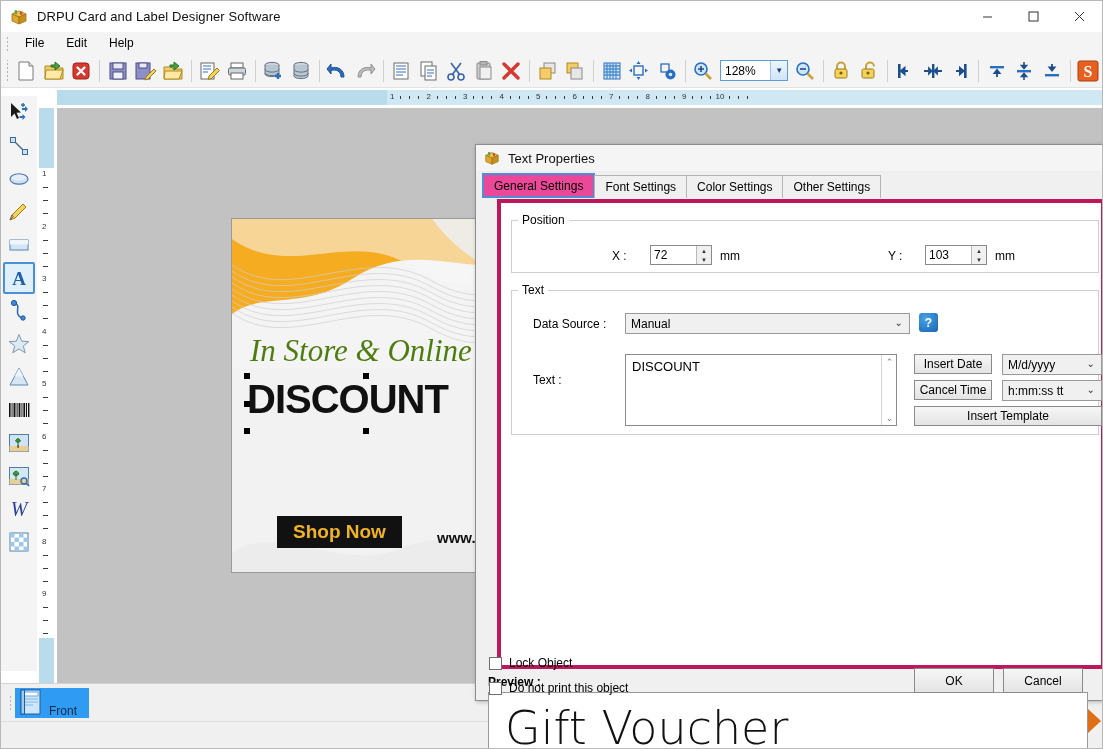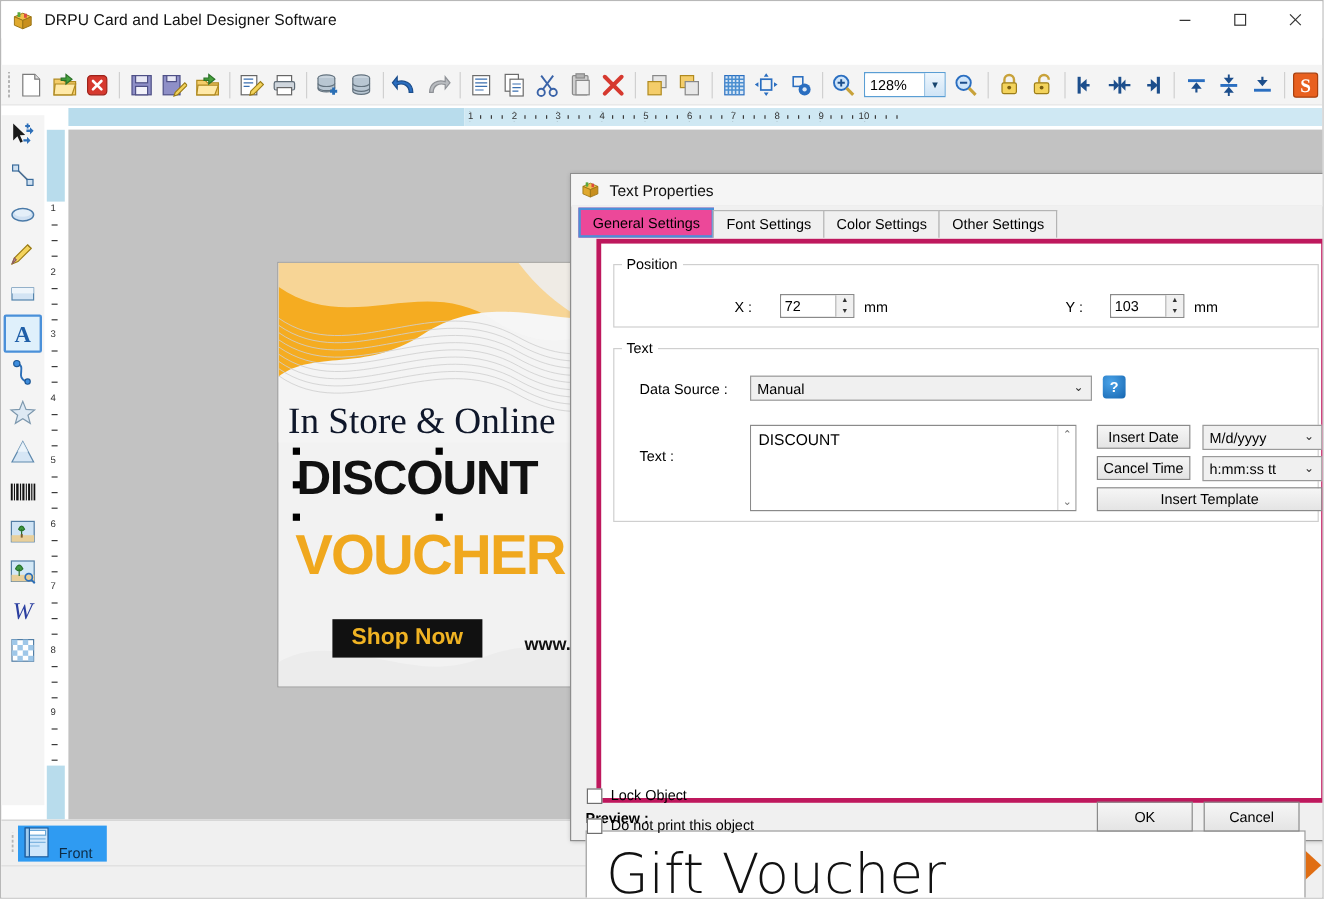--- a/index.html
+++ b/index.html
@@ -53,21 +53,21 @@
   
   .tools{ position:absolute; left:0; top:95px; width:36px; height:575px; background:#f4f4f4;}
   .tool{ width:32px; height:32px; margin:1px auto 1px 2px; display:flex; align-items:center; justify-content:center; border:1px solid transparent; position:relative;}
   .tool.sel{ border:2px solid #4a90d9; background:#dff0fb; border-radius:2px;}
 
   
   .canvas{ position:absolute; left:56px; top:107px; width:1045px; height:575px; background:#c2c2c2; overflow:hidden;}
   .card{ position:absolute; left:174px; top:110px; width:312px; height:355px; background:#f2f2f2; border:1px solid #9a9a9a; overflow:hidden;}
 
   .swoosh-wrap{ position:absolute; left:0; top:0; width:312px; height:150px; overflow:hidden;}
-  .card-txt1{ position:absolute; left:8px; top:114px; font-family:"Liberation Serif", serif; font-size:31px; color:#0f172a; white-space:nowrap;}
+  .card-txt1{ position:absolute; left:18px; top:114px; font-family:"Liberation Serif", serif; font-size:31px; color:#4d7c0f; white-space:nowrap;font-style:italic;}
   .card-txt2{ position:absolute; left:15px; top:158px; font-size:40px; font-weight:bold; color:#111; letter-spacing:-1px; white-space:nowrap;}
   .card-txt3{ position:absolute; left:14px; top:215px; font-size:47px; font-weight:bold; color:#f0a81e; letter-spacing:-1.5px; white-space:nowrap;}
   .shopnow{ position:absolute; left:45px; top:297px; background:#111; color:#f0b323; font-size:19px; font-weight:bold; padding:5px 16px;}
   .cardurl{ position:absolute; left:205px; top:310px; font-size:15px; font-weight:bold; color:#111; white-space:nowrap;}
   .handle{ position:absolute; width:6px; height:6px; background:#000;}
 
   
   .pagebar{ position:absolute; left:0; top:682px; width:1101px; height:38px; background:#f0f0f0; border-top:1px solid #d2d2d2;}
   .pagetab{ position:absolute; left:14px; top:4px; height:30px; background:#2f9bf2; display:flex; align-items:flex-end; padding:0 12px 0 4px; color:#0b2e4f;}
   .pagetab .lbl{ font-size:12px; margin-left:6px; color:#0d2b45;}
@@ -147,20 +147,26 @@
       </div>
       <div class="win-btn close">
         <svg width="11" height="11" viewBox="0 0 11 11">
             <line x1="1" y1="1" x2="10" y2="10" stroke="#333"></line>
             <line x1="10" y1="1" x2="1" y2="10" stroke="#333"></line>
           </svg>
       </div>
     </div>
   </div>
 
+  <div class="menubar">
+    <div class="grip"></div>
+    <div class="menu-item"><span>File</span></div>
+    <div class="menu-item"><span>Edit</span></div>
+    <div class="menu-item"><span>Help</span></div>
+  </div>
 
   <div class="toolbar">
     <div class="tb-grip"></div>
 
     <div class="tbtn">
       <svg width="22" height="22" viewBox="0 0 22 22">
           <path d="M4 2 h10 l4 4 v14 H4 Z" fill="#fff" stroke="#7a7a7a"></path>
           <path d="M14 2 v4 h4" fill="#e4e4e4" stroke="#7a7a7a"></path>
         </svg>
     </div>
@@ -631,21 +637,20 @@
           </g>
           <path d="M200 0 C230 40 270 60 312 66 L312 0 Z" fill="#ededed" opacity=".9"></path>
         </svg>
       </div>
       <svg style="position:absolute;left:0;bottom:0;width:312px;height:90px;" viewBox="0 0 312 90" preserveAspectRatio="none">
         <path d="M0 70 C50 40 110 92 170 66 C230 42 280 74 312 58 L312 90 H0 Z" fill="#ececec"></path>
       </svg>
 
       <div class="card-txt1">In Store &amp; Online</div>
       <div class="card-txt2">DISCOUNT</div>
-      <div class="card-txt3">VOUCHER</div>
       <div class="shopnow">Shop Now</div>
       <div class="cardurl">www.abc.com</div>
 
       <div class="handle" style="left:12px;  top:154px;"></div>
       <div class="handle" style="left:131px; top:154px;"></div>
       <div class="handle" style="left:250px; top:154px;"></div>
       <div class="handle" style="left:12px;  top:182px;"></div>
       <div class="handle" style="left:250px; top:182px;"></div>
       <div class="handle" style="left:12px;  top:209px;"></div>
       <div class="handle" style="left:131px; top:209px;"></div>

